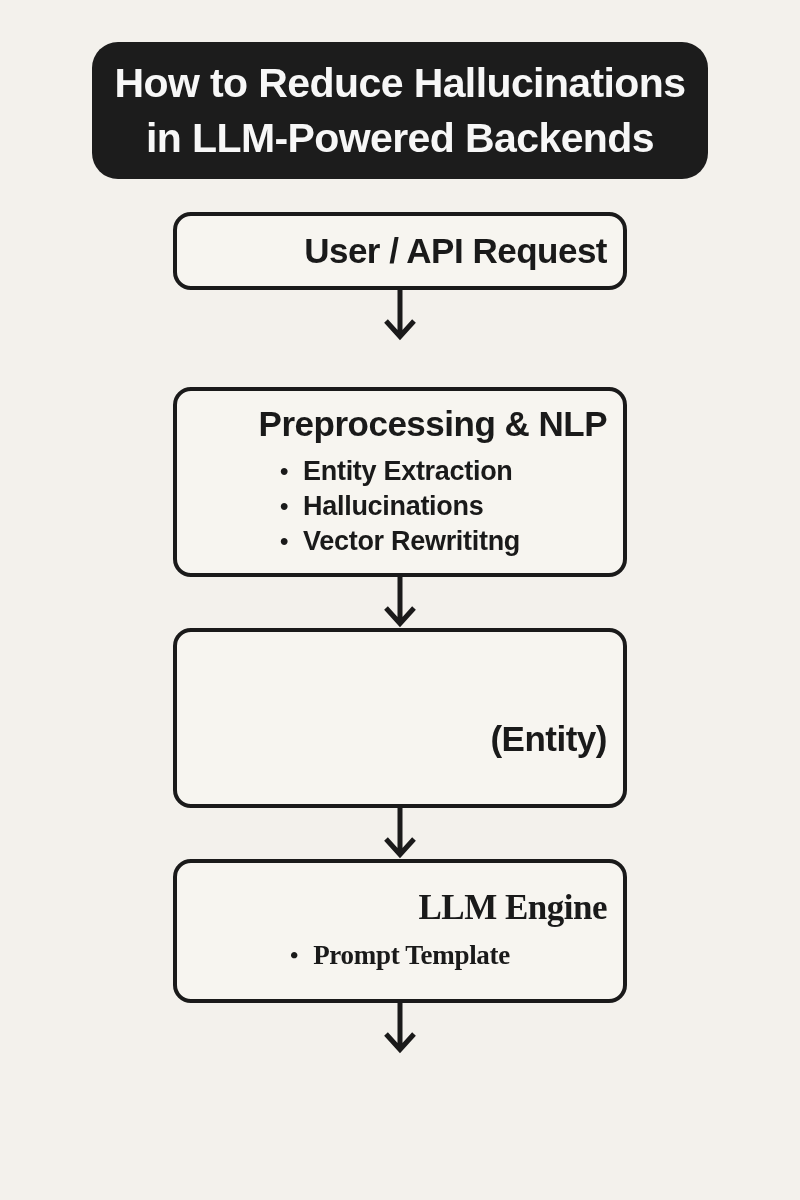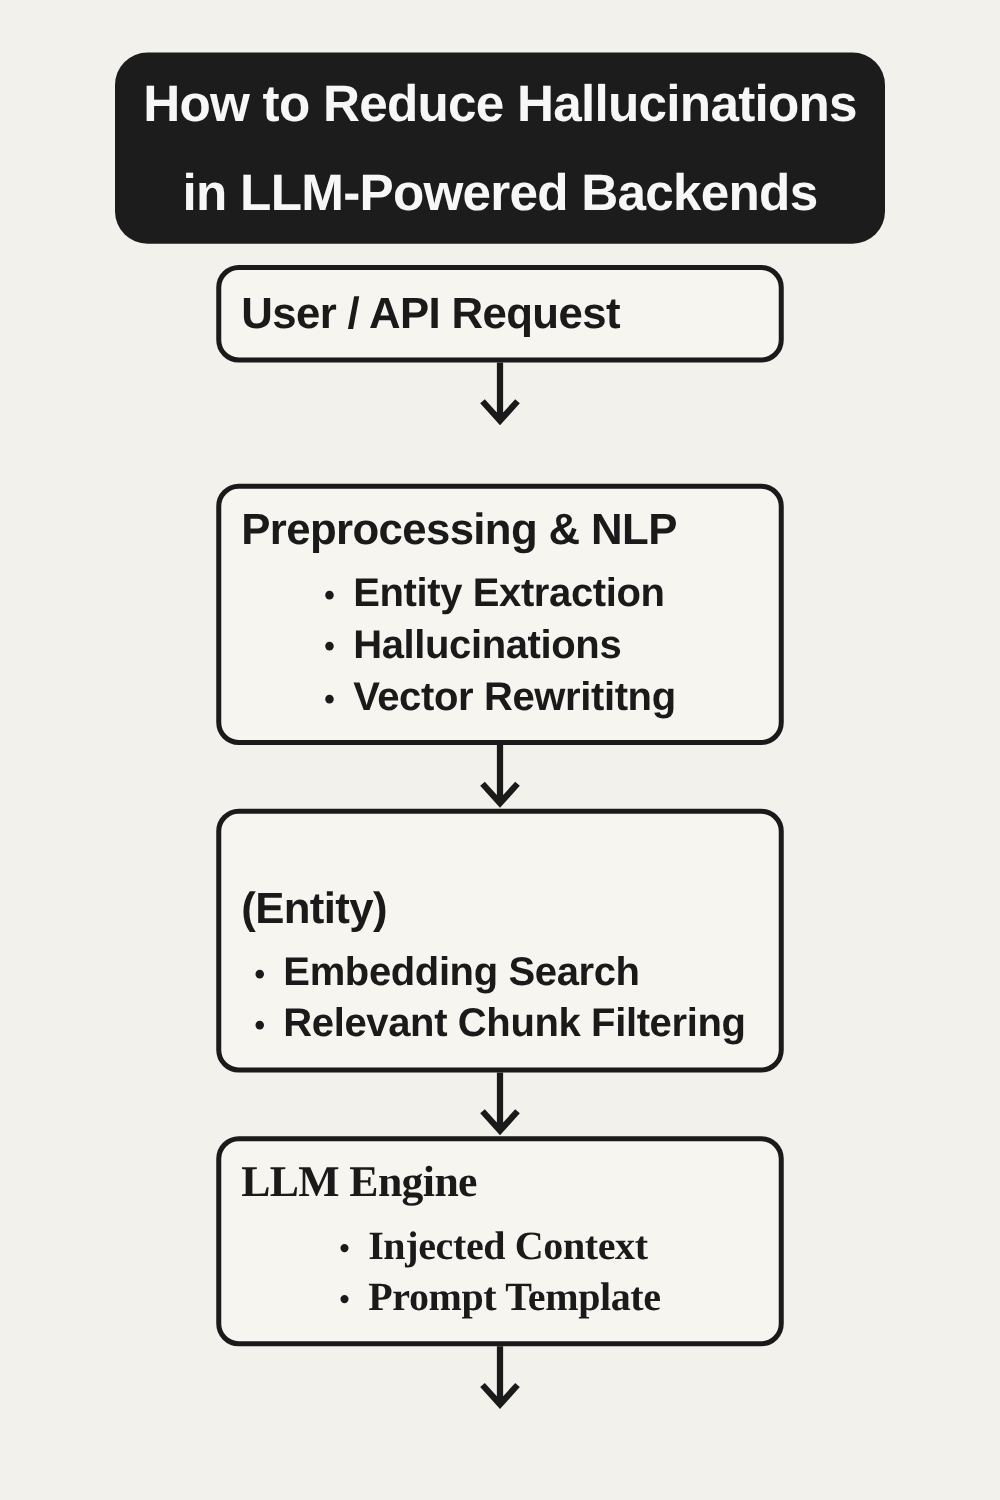--- a/index.html
+++ b/index.html
@@ -27,21 +27,20 @@
     position: absolute;
     top: 42px; left: 50%;
     transform: translateX(-50%);
     width: 616px; min-height: 128px;
     background: var(--header-bg);
     border-radius: 26px;
     display: flex; flex-direction: column;
     align-items: center; justify-content: center;
     text-align: center;
     padding: 14px 20px;
-    gap: 16px;
   }
   .title-banner span {
     color: var(--header-text);
     font-size: 41px;
     font-weight: 700;
     letter-spacing: -0.6px;
     line-height: 1.33;
     white-space: nowrap;
   }
   .flow {
@@ -50,21 +49,21 @@
     width: 800px;
     display: flex; flex-direction: column;
     align-items: center;
   }
   .node {
     width: 454px;
     background: var(--box-fill);
     border: 4px solid var(--border);
     border-radius: 18px;
     display: flex; flex-direction: column;
-    align-items: flex-start; justify-content: center;
+    align-items: flex-end; justify-content: center;
     text-align: center;
     padding: 12px 16px;
   }
   .node-1 { min-height: 78px; }
   .node-2 { min-height: 182px; margin-top: 46px; }
   .node-3 { min-height: 180px; }
   .node-4 { min-height: 144px; font-family: Liberation Serif, serif; }
   .node-5 { min-height: 134px; }
   .node-title {
     font-size: 35px;
@@ -73,21 +72,21 @@
     line-height: 1.22;
     color: var(--text);
   }
   .bullets {
     list-style: none;
     margin: 8px auto 2px auto;
     text-align: left;
     display: table;
   }
   .bullets li {
-    font-size: 32px;
+    font-size: 27px;
     font-weight: 600;
     letter-spacing: -0.3px;
     line-height: 1.3;
     color: var(--text);
     display: flex;
     align-items: baseline;
     white-space: nowrap;
   }
   .bullets li::before {
     content: "\2022";
@@ -134,34 +133,29 @@
 
     <svg class="arrow" viewBox="0 0 44 53" aria-hidden="true">
       <path d="M22 1 V44 M8 32 L22 47.5 L36 32" fill="none" stroke="currentColor" stroke-width="5" stroke-linejoin="miter"></path>
     </svg>
 
     <section class="node node-3">
       <h2 class="node-title">
         <br>
         <span>(Entity)</span>
       </h2>
-      <ul class="bullets">
-        <li>Embedding Search</li>
-        <li>Relevant Chunk Filtering</li>
-      </ul>
     </section>
 
     <svg class="arrow" viewBox="0 0 44 53" aria-hidden="true">
       <path d="M22 1 V44 M8 32 L22 47.5 L36 32" fill="none" stroke="currentColor" stroke-width="5" stroke-linejoin="miter"></path>
     </svg>
 
     <section class="node node-4">
       <h2 class="node-title">LLM Engine</h2>
       <ul class="bullets">
-        <li>Injected Context</li>
         <li>Prompt Template</li>
       </ul>
     </section>
 
     <svg class="arrow" viewBox="0 0 44 53" aria-hidden="true">
       <path d="M22 1 V44 M8 32 L22 47.5 L36 32" fill="none" stroke="currentColor" stroke-width="5" stroke-linejoin="miter"></path>
     </svg>
 
 
   </div>

